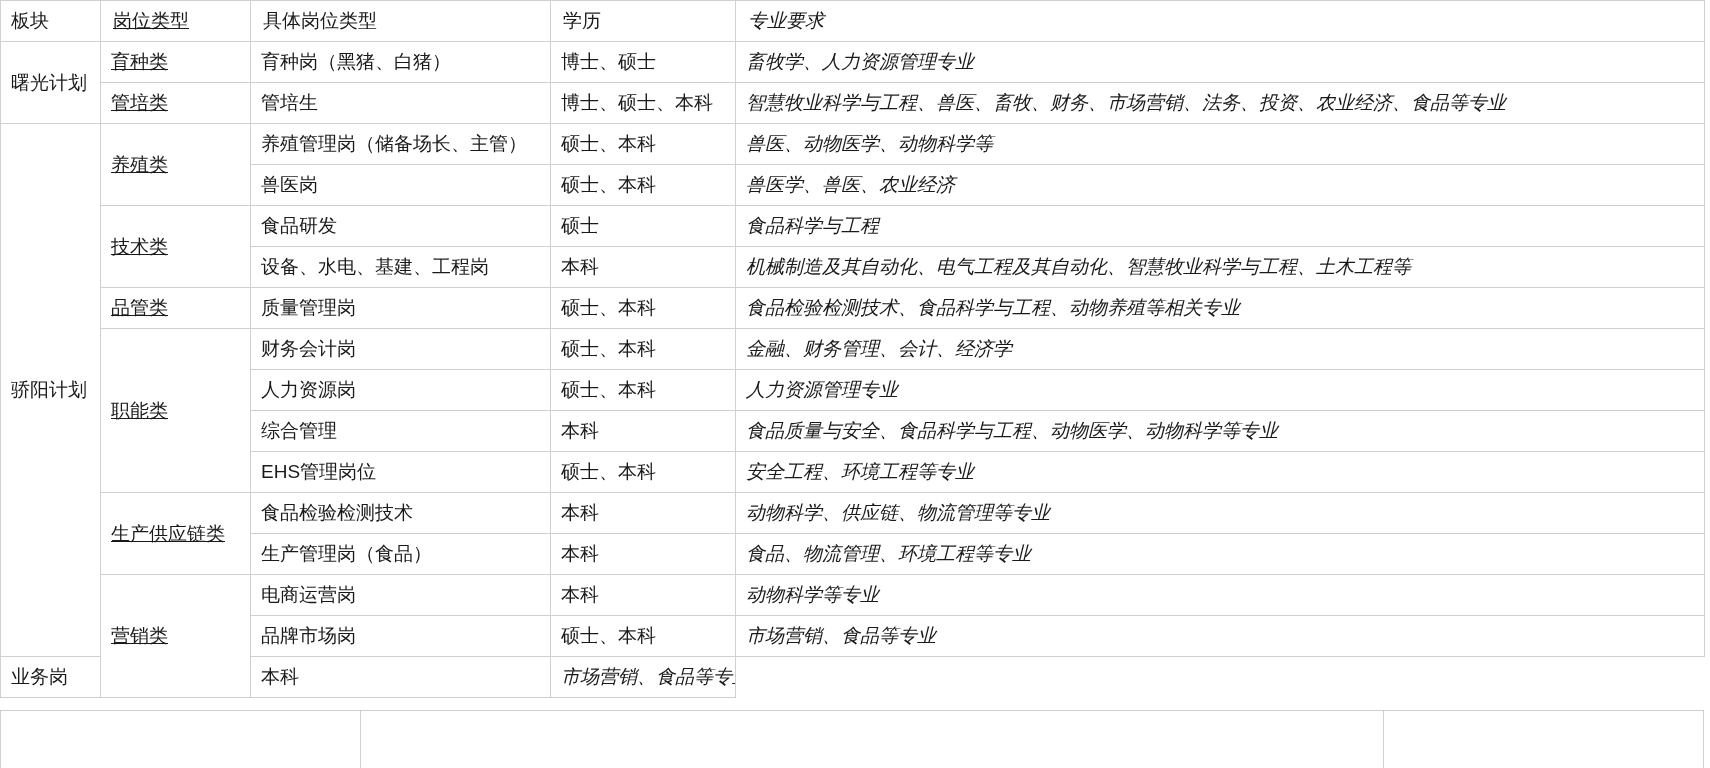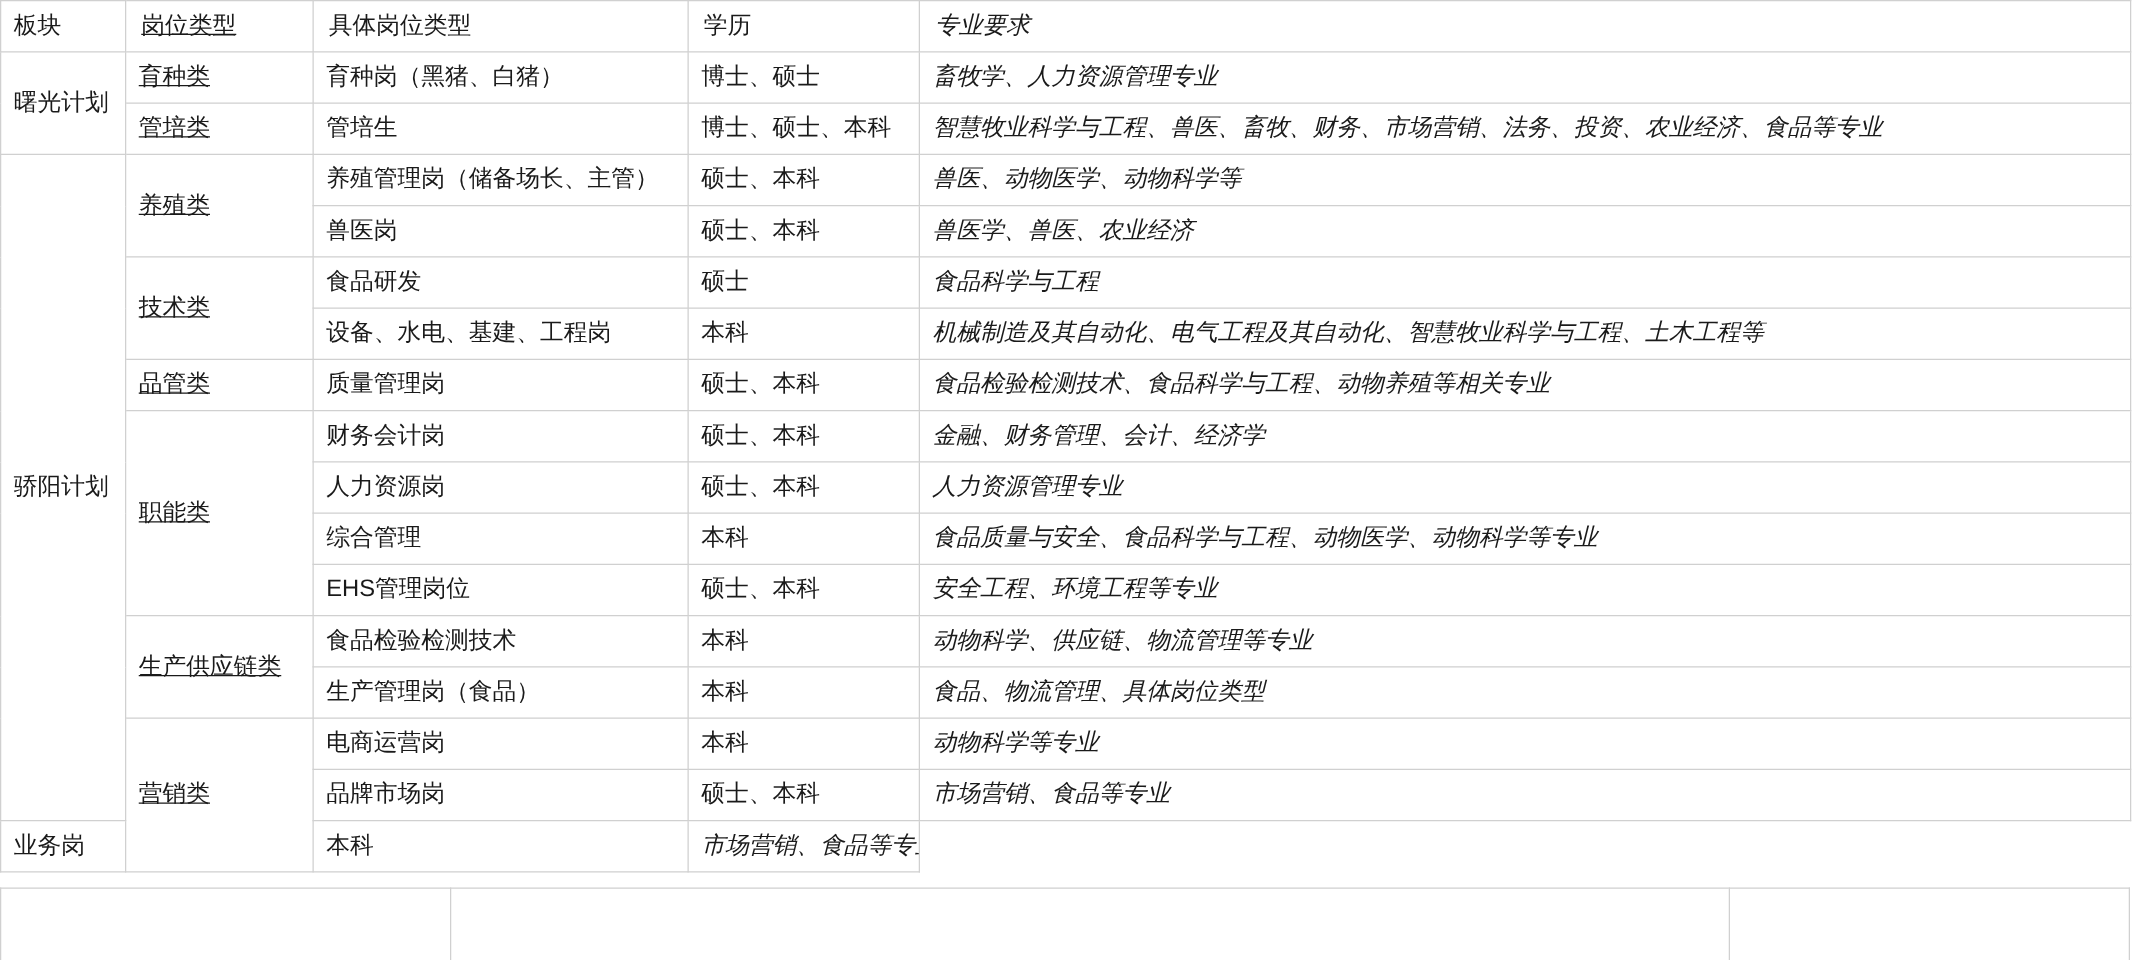--- a/index.html
+++ b/index.html
@@ -195,21 +195,21 @@
       <tr>
         <td class="cat-cell" rowspan="2">生产供应链类</td>
         <td class="sub-cell">食品检验检测技术</td>
         <td class="edu-cell">本科</td>
         <td class="major-cell">动物科学、供应链、物流管理等专业</td>
       </tr>
 
       <tr>
         <td class="sub-cell">生产管理岗（食品）</td>
         <td class="edu-cell">本科</td>
-        <td class="major-cell">食品、物流管理、具体岗位类型</td>
+        <td class="major-cell">食品、物流管理、环境工程等专业</td>
       </tr>
 
       <tr>
         <td class="cat-cell" rowspan="3">营销类</td>
         <td class="sub-cell">电商运营岗</td>
         <td class="edu-cell">本科</td>
         <td class="major-cell">动物科学等专业</td>
       </tr>
 
       <tr>

